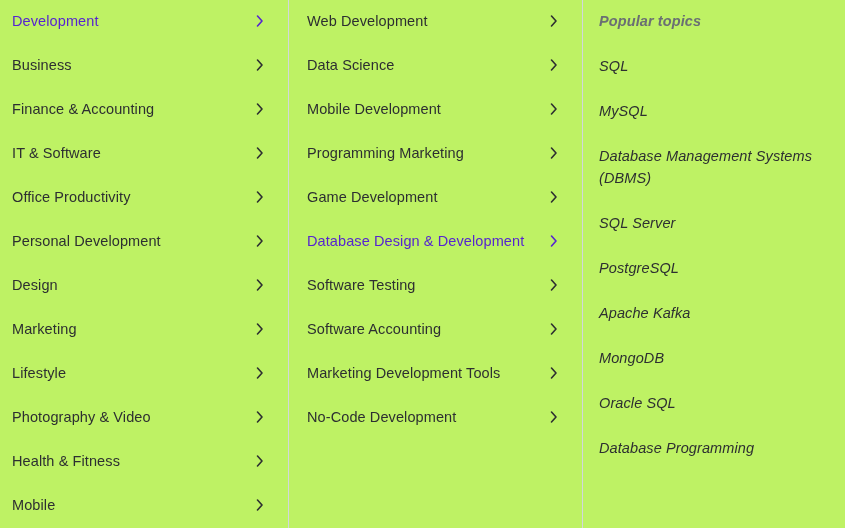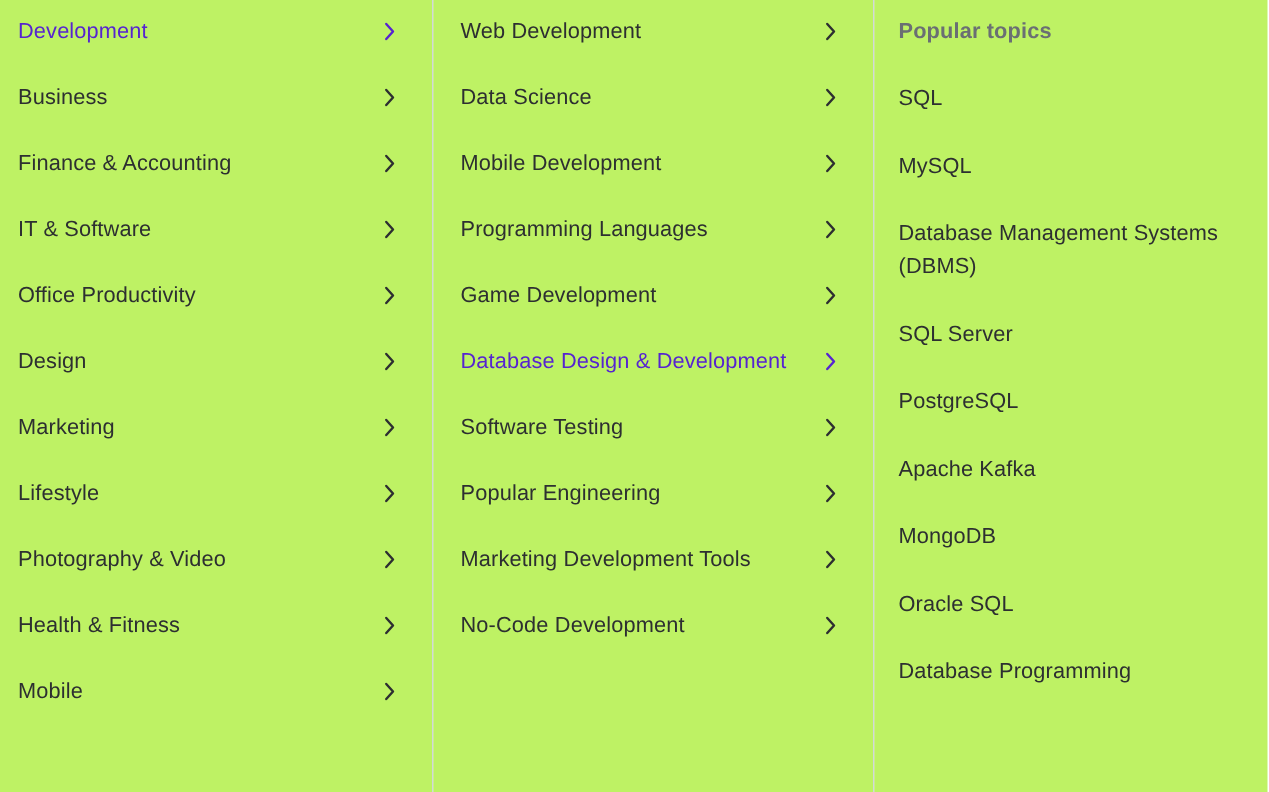--- a/index.html
+++ b/index.html
@@ -37,20 +37,21 @@
     border-right: 1px solid #d1d7dc;
   }
   .col-subcategories {
     width: 294px;
     padding: 4px 0 0 0;
     border-right: 1px solid #d1d7dc;
   }
   .col-topics {
     width: 262px;
     padding: 4px 0 0 0;
+    font-style: italic;
   }
 
   
   .menu-item {
     position: relative;
     display: flex;
     align-items: flex-start;
     justify-content: space-between;
     box-sizing: border-box;
     padding: 6px 22px 6px 0;
@@ -148,20 +149,28 @@
         </div>
         <div class="menu-item">
           <span class="label">Office Productivity</span>
           <span class="chevron">
             <svg width="12" height="22" viewBox="0 0 12 22" fill="none" xmlns="http://www.w3.org/2000/svg">
               <path d="M3.5 6 L8 11 L3.5 16" stroke-width="1.6" stroke-linecap="round" stroke-linejoin="round" fill="none"></path>
             </svg>
           </span>
         </div>
         <div class="menu-item">
+          <span class="label">Personal Development</span>
+          <span class="chevron">
+            <svg width="12" height="22" viewBox="0 0 12 22" fill="none" xmlns="http://www.w3.org/2000/svg">
+              <path d="M3.5 6 L8 11 L3.5 16" stroke-width="1.6" stroke-linecap="round" stroke-linejoin="round" fill="none"></path>
+            </svg>
+          </span>
+        </div>
+        <div class="menu-item">
           <span class="label">Design</span>
           <span class="chevron">
             <svg width="12" height="22" viewBox="0 0 12 22" fill="none" xmlns="http://www.w3.org/2000/svg">
               <path d="M3.5 6 L8 11 L3.5 16" stroke-width="1.6" stroke-linecap="round" stroke-linejoin="round" fill="none"></path>
             </svg>
           </span>
         </div>
         <div class="menu-item">
           <span class="label">Marketing</span>
           <span class="chevron">
@@ -225,21 +234,21 @@
         </div>
         <div class="menu-item">
           <span class="label">Mobile Development</span>
           <span class="chevron">
             <svg width="12" height="22" viewBox="0 0 12 22" fill="none" xmlns="http://www.w3.org/2000/svg">
               <path d="M3.5 6 L8 11 L3.5 16" stroke-width="1.6" stroke-linecap="round" stroke-linejoin="round" fill="none"></path>
             </svg>
           </span>
         </div>
         <div class="menu-item">
-          <span class="label">Programming Languages</span>
+          <span class="label">Programming Marketing</span>
           <span class="chevron">
             <svg width="12" height="22" viewBox="0 0 12 22" fill="none" xmlns="http://www.w3.org/2000/svg">
               <path d="M3.5 6 L8 11 L3.5 16" stroke-width="1.6" stroke-linecap="round" stroke-linejoin="round" fill="none"></path>
             </svg>
           </span>
         </div>
         <div class="menu-item">
           <span class="label">Game Development</span>
           <span class="chevron">
             <svg width="12" height="22" viewBox="0 0 12 22" fill="none" xmlns="http://www.w3.org/2000/svg">
@@ -257,21 +266,21 @@
         </div>
         <div class="menu-item">
           <span class="label">Software Testing</span>
           <span class="chevron">
             <svg width="12" height="22" viewBox="0 0 12 22" fill="none" xmlns="http://www.w3.org/2000/svg">
               <path d="M3.5 6 L8 11 L3.5 16" stroke-width="1.6" stroke-linecap="round" stroke-linejoin="round" fill="none"></path>
             </svg>
           </span>
         </div>
         <div class="menu-item">
-          <span class="label">Popular Engineering</span>
+          <span class="label">Software Accounting</span>
           <span class="chevron">
             <svg width="12" height="22" viewBox="0 0 12 22" fill="none" xmlns="http://www.w3.org/2000/svg">
               <path d="M3.5 6 L8 11 L3.5 16" stroke-width="1.6" stroke-linecap="round" stroke-linejoin="round" fill="none"></path>
             </svg>
           </span>
         </div>
         <div class="menu-item">
           <span class="label">Marketing Development Tools</span>
           <span class="chevron">
             <svg width="12" height="22" viewBox="0 0 12 22" fill="none" xmlns="http://www.w3.org/2000/svg">

